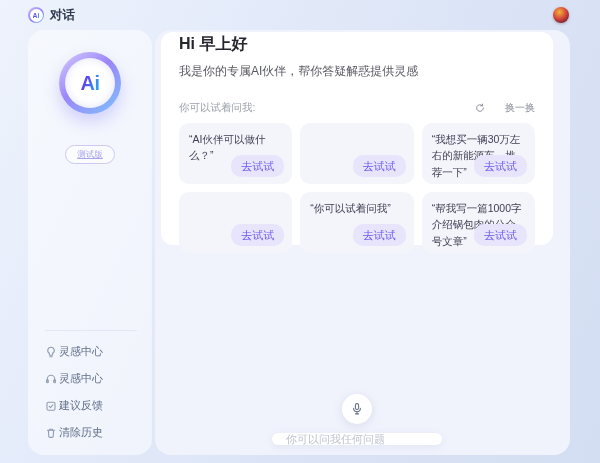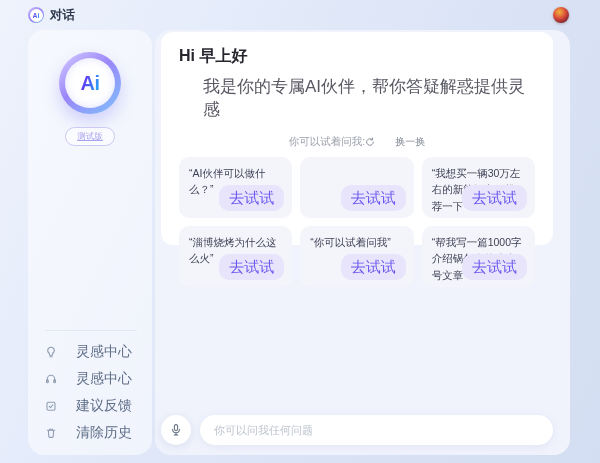--- a/index.html
+++ b/index.html
@@ -34,50 +34,50 @@
   .logo-big { margin-top:22px; width:62px; height:62px; border-radius:50%;
     background:linear-gradient(140deg,#d6ccff 0%,#9b86f9 45%,#7dc3fb 100%);
     display:flex; align-items:center; justify-content:center;
     box-shadow:0 8px 16px rgba(130,120,250,.30); }
   .logo-big-inner { width:50px; height:50px; border-radius:50%; background:#fff;
     display:flex; align-items:center; justify-content:center;
     box-shadow:inset 0 0 9px rgba(145,150,255,.28); }
   .logo-big-inner span { font-size:20px; font-weight:800; letter-spacing:-.5px;
     background:linear-gradient(110deg,#5c45f1 30%,#2e9cf5 78%);
     -webkit-background-clip:text; background-clip:text; color:transparent; }
-  .beta-badge { margin-top:13px; font-size:8.5px; color:#a9a2ee;
+  .beta-badge { margin-top:31px; font-size:8.5px; color:#a9a2ee;
     border:1px solid #cec9f3; border-radius:10px; padding:2.5px 11px;
     background:rgba(255,255,255,.6);text-decoration:underline; }
   .side-nav { margin-top:auto; width:100%; padding:0 0 9px 17px; }
   .divider { height:1px; background:#e1e7f4; margin:0 15px 7px 0; }
-  .nav-item { display:flex; align-items:center; gap:19px; height:27px;
-    font-size:14px; color:#5e6e87; cursor:pointer;text-align:right; }
+  .nav-item { display:flex; align-items:center; gap:2px; height:27px;
+    font-size:11px; color:#5e6e87; cursor:pointer;text-align:right; }
   .nav-item svg { flex:0 0 auto; }
 
   
   .main { position:absolute; left:155px; top:30px; width:415px; height:425px;
     background:#f0f3fc; border-radius:16px; }
   .card-panel { position:absolute; left:6px; top:2px; right:17px; height:213px;
-    background:#ffffff; border-radius:12px; padding:14px 18px; }
+    background:#ffffff; border-radius:12px; padding:2px 18px; }
   .greet-title { font-size:16px; font-weight:600; color:#26262e; }
-  .greet-sub { margin-top:8px; font-size:17px; color:#595964;margin-left:24px; }
-  .hint-row { margin-top:14px; display:flex; justify-content:center; align-items:center; }
+  .greet-sub { margin-top:8px; font-size:12px; color:#595964; }
+  .hint-row { margin-top:21px; display:flex; justify-content:space-between; align-items:center; }
   .hint { font-size:10.5px; color:#9ba1ac; }
   .refresh-btn { display:flex; align-items:center; gap:20px; background:none; border:none;
     font-family:inherit; font-size:10px; color:#868c99; cursor:pointer; }
   .sug-grid { margin-top:8px; display:grid; grid-template-columns:1fr 1fr 1fr; gap:8px; }
   .sug-card { position:relative; background:#f3f5fa; border-radius:10px; height:61px;
     padding:8px 10px; font-size:10.5px; line-height:1.55; color:#3e3e54; cursor:pointer; }
   .try-btn { position:absolute; right:8px; bottom:7px; border:none; cursor:pointer;
-    background:#e8e4fc; color:#6a58ee; font-family:inherit; font-size:15px;
+    background:#e8e4fc; color:#6a58ee; font-family:inherit; font-size:11px;
     padding:3.5px 10px; border-radius:10px; }
 
   
   .input-row { position:absolute; left:6px; right:17px; bottom:10px;
-    display:flex; align-items:center; gap:9px; }
+    display:flex; align-items:center; gap:9px;flex-direction:column; }
   .mic-btn { width:30px; height:30px; border-radius:50%; background:#fff; border:none;
     display:flex; align-items:center; justify-content:center; cursor:pointer;
     box-shadow:0 2px 8px rgba(150,160,200,.25); }
   .chat-input { flex:1; height:30px; border:none; outline:none; background:#fff;
     border-radius:16px; padding:0 14px; font-family:inherit; font-size:11px; color:#444;
     box-shadow:0 2px 8px rgba(150,160,200,.15); }
   .chat-input::placeholder { color:#bcc2cd; }
 </style>
 </head>
 <body>
@@ -166,21 +166,20 @@
           <button class="try-btn">去试试</button>
         </div>
         <div class="sug-card">
           <button class="try-btn">去试试</button>
         </div>
         <div class="sug-card">
           <span>“我想买一辆30万左右的新能源车，推荐一下”</span>
           <button class="try-btn">去试试</button>
         </div>
         <div class="sug-card">
-          <span>“淄博烧烤为什么这么火”</span>
           <button class="try-btn">去试试</button>
         </div>
         <div class="sug-card">
           <span>“你可以试着问我”</span>
           <button class="try-btn">去试试</button>
         </div>
         <div class="sug-card">
           <span>“帮我写一篇1000字介绍锅包肉的公众号文章”</span>
           <button class="try-btn">去试试</button>
         </div>

